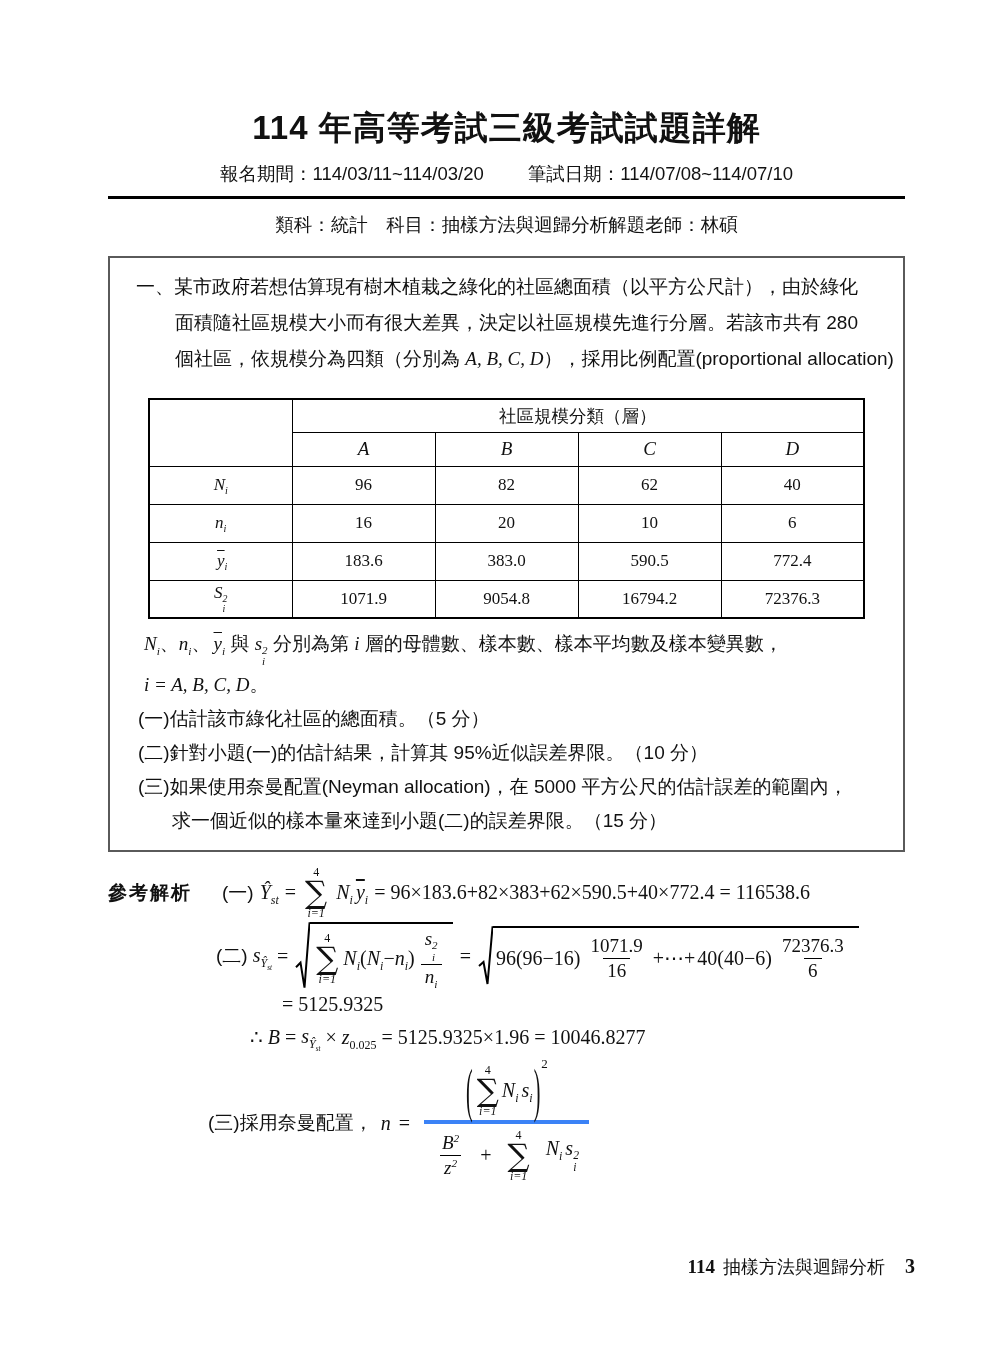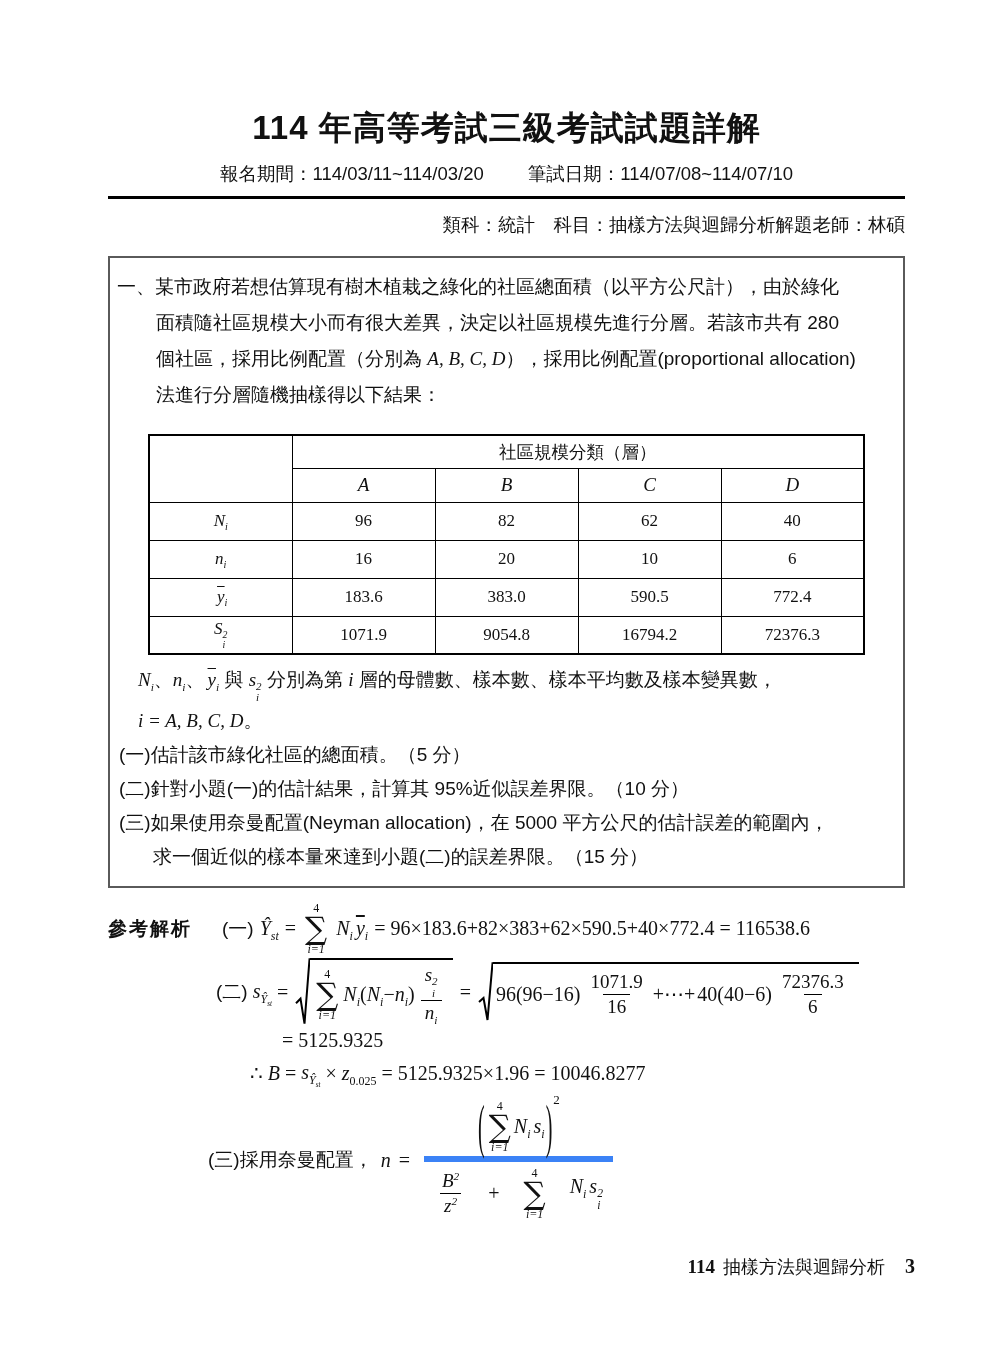--- a/index.html
+++ b/index.html
@@ -4,35 +4,35 @@
 <style>
   * { margin:0; padding:0; box-sizing:border-box; }
   html,body { background:#ffffff; }
   .page { position:relative; width:1000px; height:1353px; background:#fff;
           font-family:"Liberation Sans","DejaVu Sans",sans-serif; color:#111; overflow:hidden; }
   .content { position:absolute; left:108px; top:0; width:797px; }
 
   .title { margin-top:106px; text-align:center; font-size:33px; font-weight:700; letter-spacing:1px; }
   .subline { margin-top:10px; display:flex; justify-content:center; gap:44px; font-size:18.5px; }
   .rule { margin-top:10px; height:3px; background:#000; }
-  .meta { margin-top:13px; display:flex; justify-content:flex-end; font-size:18.5px; }
-
-  .pbox { margin-top:19px; border:2px solid #5a5a5a; padding:11px 7px 12px; }
+  .meta { margin-top:13px; display:flex; justify-content:center; font-size:18.5px; }
+
+  .pbox { margin-top:19px; border:2px solid #5a5a5a; padding:11px 26px 12px; }
   .para-line { font-size:19px; line-height:36px; white-space:nowrap; }
   .para-line.cont { margin-left:39px; }
 
   .tbl { margin:21px auto 8px; border-collapse:collapse; border:2.5px solid #000; text-align:center; }
   .tbl td { border:1.8px solid #000; }
   .c0 { width:143px; } .cd { width:143px; }
   .spanh { height:33px; font-size:17.5px; }
   .colh  { height:34px; font-family:"Liberation Serif","DejaVu Serif",serif; font-style:italic; font-size:19px; }
   .rlab  { height:38px; font-size:17px; }
   .numc  { height:38px; font-family:"Liberation Serif","DejaVu Serif",serif; font-size:17px; }
 
-  .note-line { font-size:19px; line-height:34px; margin-left:21px; }
+  .note-line { font-size:19px; line-height:34px; margin-left:8px; }
   .subq { font-size:19px; line-height:34px; margin-left:2px; }
   .subq.cont2 { margin-left:36px; }
 
   .math { font-family:"Liberation Serif","DejaVu Serif",serif; font-style:italic; }
   .rm   { font-family:"Liberation Serif","DejaVu Serif",serif; font-style:normal; }
   sub,sup { line-height:0; }
   sub { font-size:0.6em; }
   sup { font-size:0.6em; }
   .ovl { text-decoration:overline; margin-left:3px; }
   .gap { margin-left:3px; }
@@ -58,21 +58,21 @@
   .f1 { gap:6px; }
   .ref { font-size:19px; margin-right:24px; letter-spacing:2px; font-weight:700; }
   .flab { font-size:19px; }
   .f2 { margin-left:108px; margin-top:3px; gap:5px; }
   .res-line { margin-left:174px; margin-top:3px; font-size:20px; }
   .f2b { margin-left:142px; margin-top:9px; gap:5px; }
   .f3 { margin-left:100px; margin-top:14px; gap:8px; }
 
   .bigfrac { display:inline-flex; flex-direction:column; align-items:center; margin-left:6px; }
   .bigfrac .bnum { display:flex; align-items:center; padding:0 8px 3px; }
-  .bigfrac .bden { border-top:6px solid #3b82f6; display:flex; align-items:center; gap:21px; padding:5px 10px 0; }
+  .bigfrac .bden { border-top:4px solid #3b82f6; display:flex; align-items:center; gap:13px; padding:5px 10px 0; }
   .bp { display:inline-block; transform:scaleY(3); font-size:20px; font-weight:300; font-style:normal;
         font-family:"Liberation Serif",serif; padding:0 1px; }
   .psup { font-size:13px; position:relative; top:-26px; font-family:"Liberation Serif",serif; font-style:normal; }
 
   .footer { position:absolute; right:85px; bottom:74px; font-size:18px; display:flex; align-items:baseline; }
   .footer .code { font-weight:700; font-family:"Liberation Serif","DejaVu Serif",serif; font-size:19px; margin-right:8px; }
   .footer .pg { font-weight:700; margin-left:20px; font-size:20px; font-family:"Liberation Serif","DejaVu Serif",serif; }
 </style>
 </head>
 <body>
@@ -90,22 +90,21 @@
     <div class="rule"></div>
 
     <div class="meta">
       <span>類科：統計　科目：抽樣方法與迴歸分析</span>
       <span>解題老師：林碩</span>
     </div>
 
     <div class="pbox">
       <div class="para-line"><span>一、</span><span>某市政府若想估算現有樹木植栽之綠化的社區總面積（以平方公尺計），由於綠化</span></div>
       <div class="para-line cont">面積隨社區規模大小而有很大差異，決定以社區規模先進行分層。若該市共有 280</div>
-      <div class="para-line cont"><span>個社區，採用比例配置（分別為 </span><span class="math">A, B, C, D</span><span>），採用比例配置(proportional allocation)</span></div>
-      <div class="para-line cont">法進行分層隨機抽樣得以下結果：</div>
+      <div class="para-line cont"><span>個社區，依規模分為四類（分別為 </span><span class="math">A, B, C, D</span><span>），採用比例配置(proportional allocation)</span></div>
 
       <table class="tbl">
         <colgroup>
             <col class="c0">
             <col class="cd">
             <col class="cd">
             <col class="cd">
             <col class="cd">
           </colgroup>
         <tbody>

